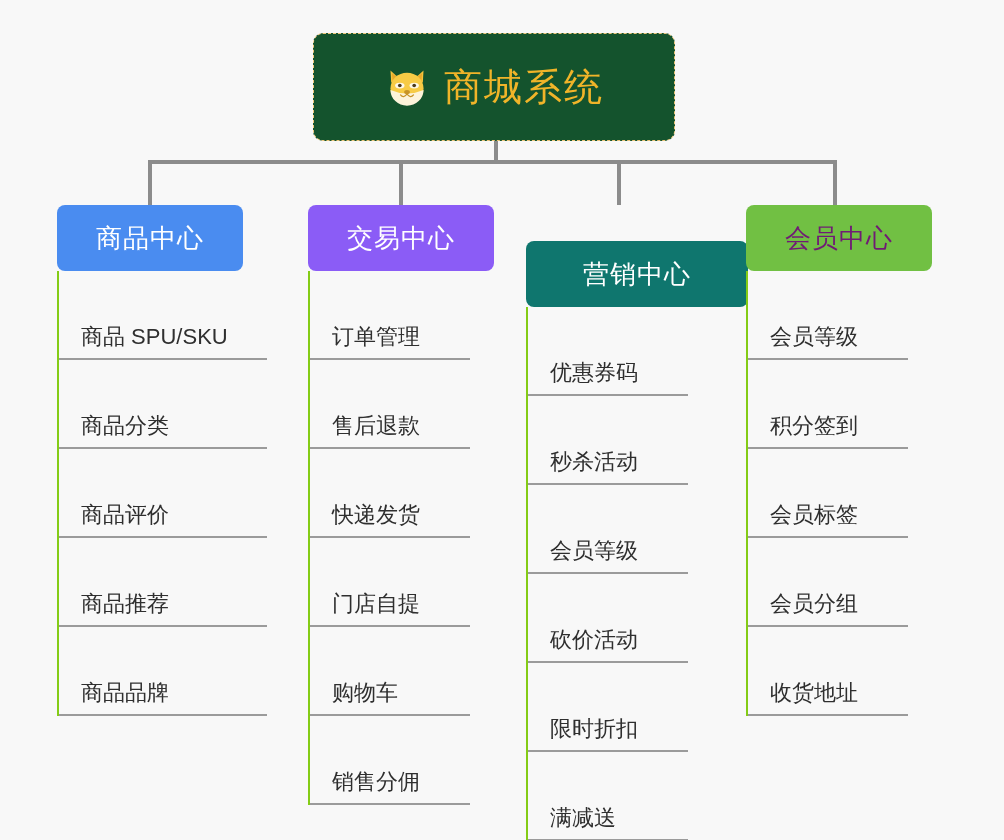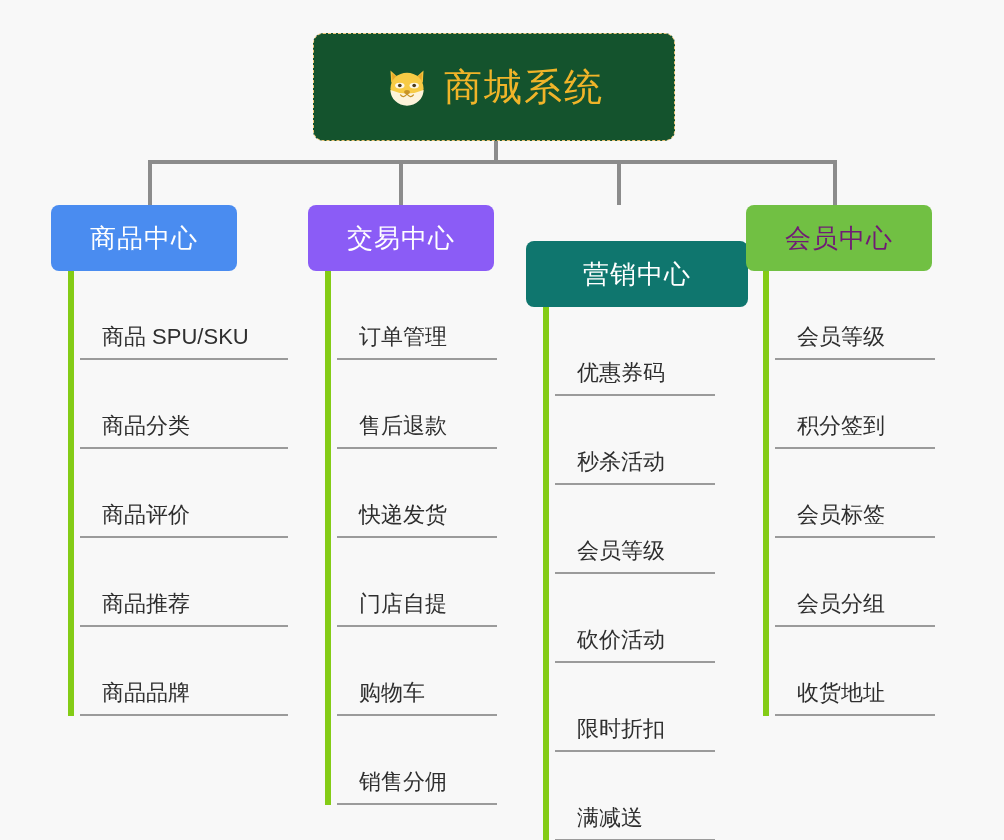--- a/index.html
+++ b/index.html
@@ -90,23 +90,22 @@
     justify-content: center;
     color: #ffffff;
     font-size: 26px;
     letter-spacing: 1px;
     white-space: nowrap;
   }
 
   
   .items-wrap {
     position: relative;
-    margin-left: 17px;
-    padding-left: 6px;
-    border-left: 6px solid #84cc16;
+    padding-left: 0;
+    border-left: 2px solid #84cc16;
   }
   .item {
     position: relative;
     height: 89px;
     box-sizing: border-box;
     display: flex;
     align-items: flex-end;
     padding-left: 22px;
     padding-bottom: 5px;
   }
@@ -151,21 +150,21 @@
     <span class="root-title">商城系统</span>
   </div>
 
   <div class="conn conn-v-root"></div>
   <div class="conn conn-h-bus"></div>
   <div class="conn conn-v-drop" style="left:148px;"></div>
   <div class="conn conn-v-drop" style="left:399px;"></div>
   <div class="conn conn-v-drop" style="left:617px;"></div>
   <div class="conn conn-v-drop" style="left:833px;"></div>
 
-<div class="column" style="left: 51px;">
+<div class="column" style="left: 57px;">
       <div class="cat-header" style="width: 186px; background: rgb(74, 140, 240); color: rgb(255, 255, 255);">商品中心</div>
       <div class="items-wrap">
         <div class="item">
           <span class="item-label">商品 SPU/SKU</span>
           <div class="item-rule" style="width: 208px; background: rgb(155, 155, 155);"></div>
         </div>
         <div class="item">
           <span class="item-label">商品分类</span>
           <div class="item-rule" style="width: 208px; background: rgb(155, 155, 155);"></div>
         </div>

